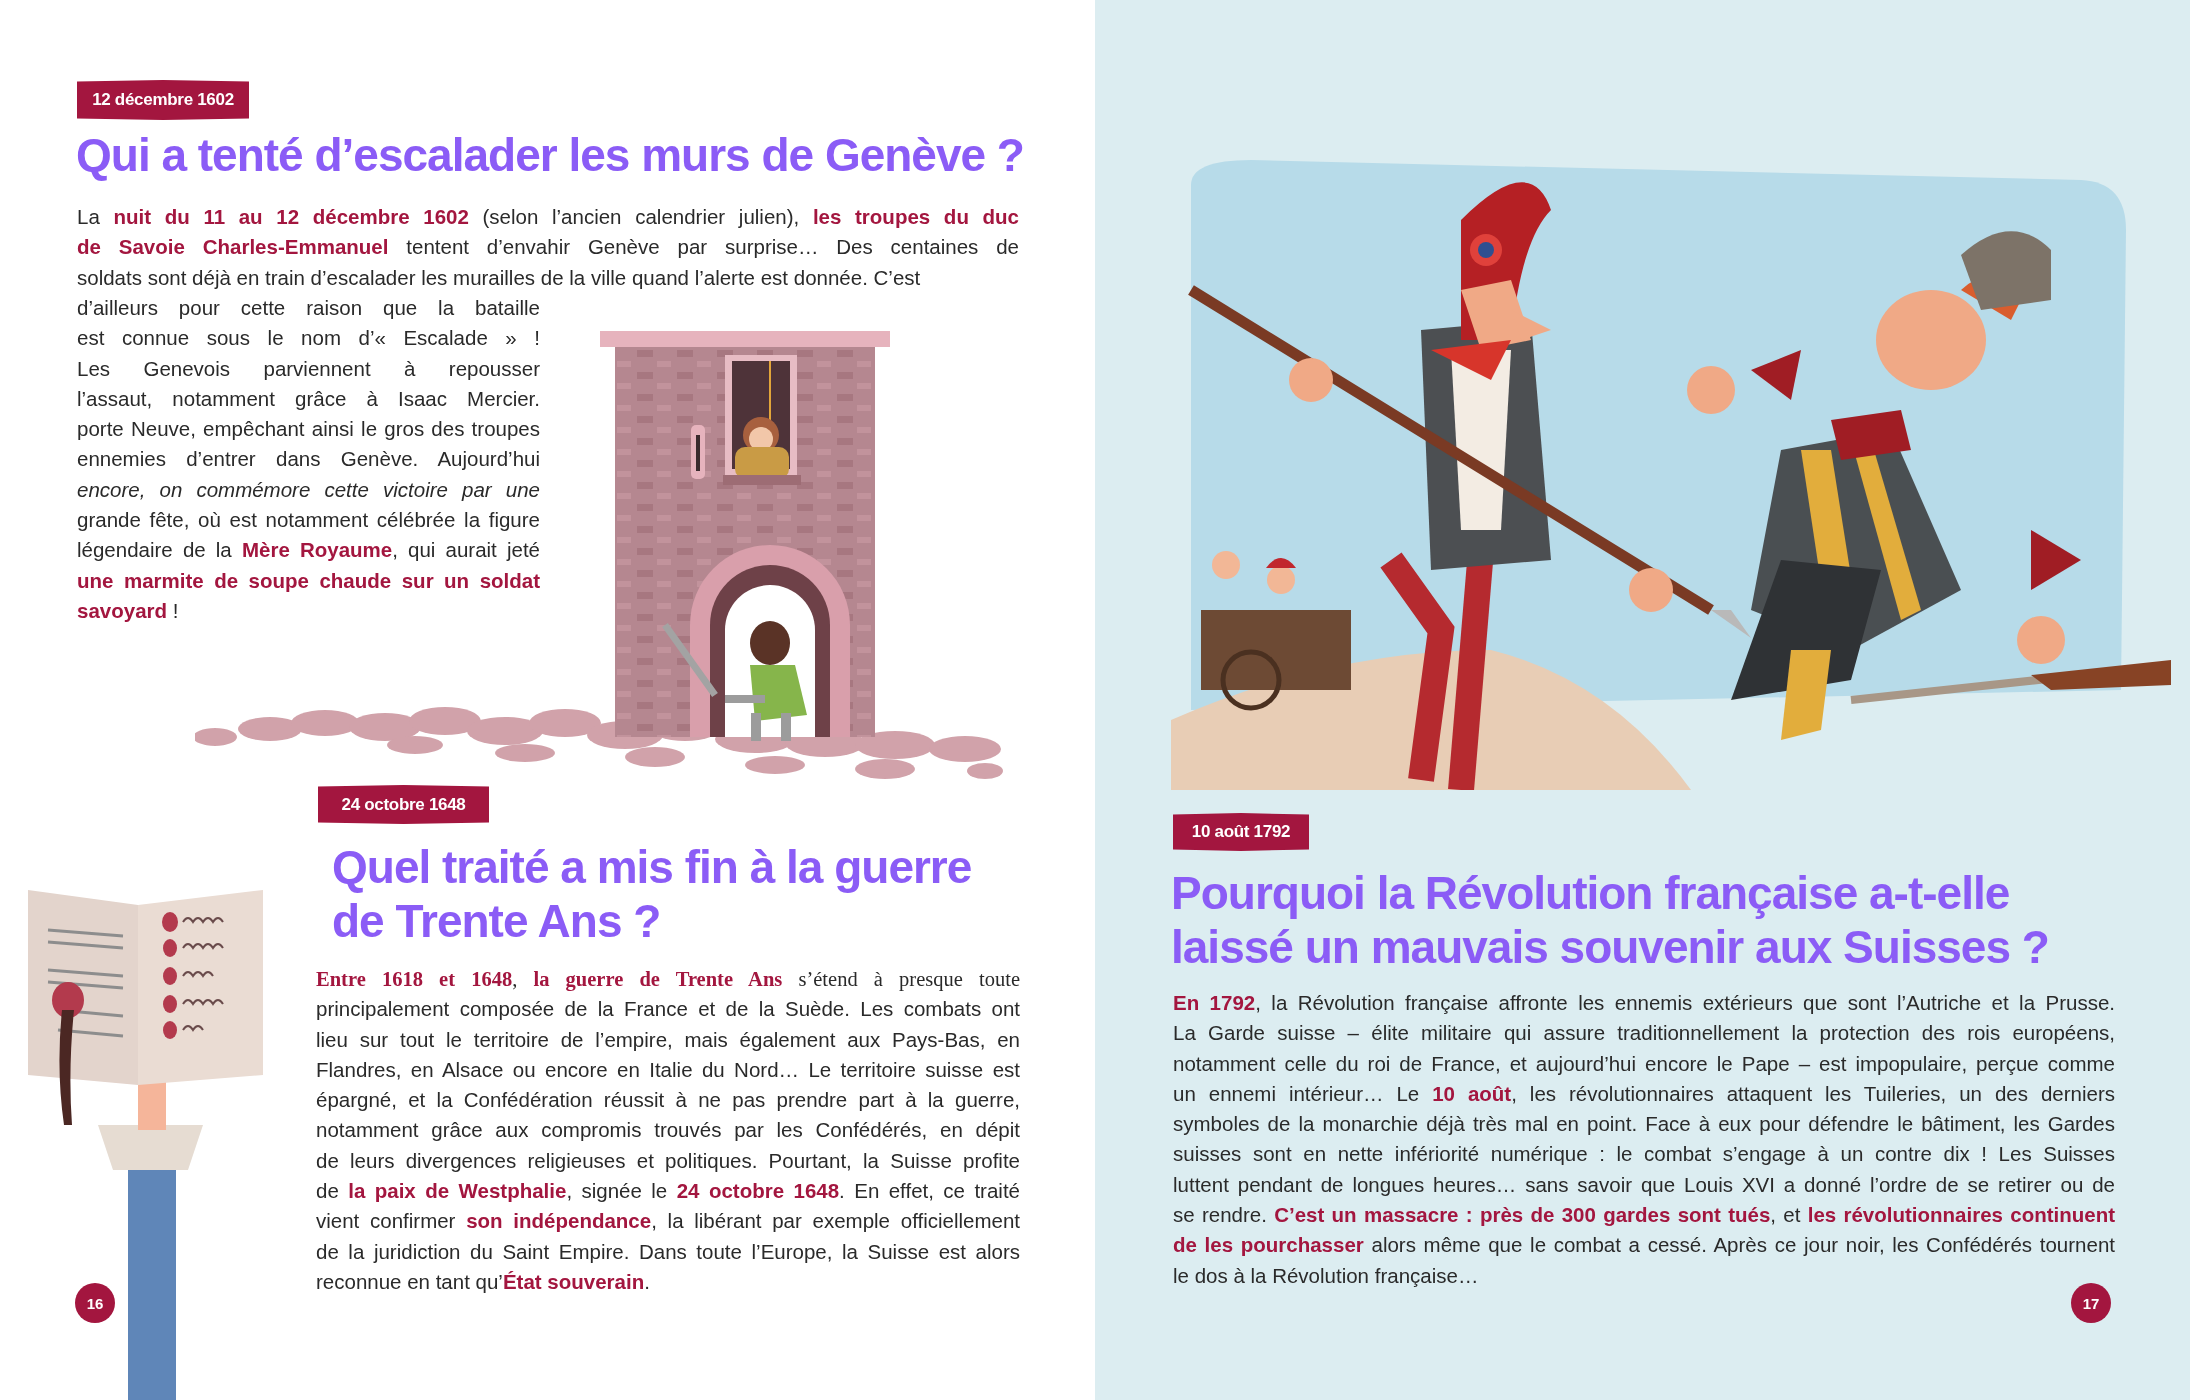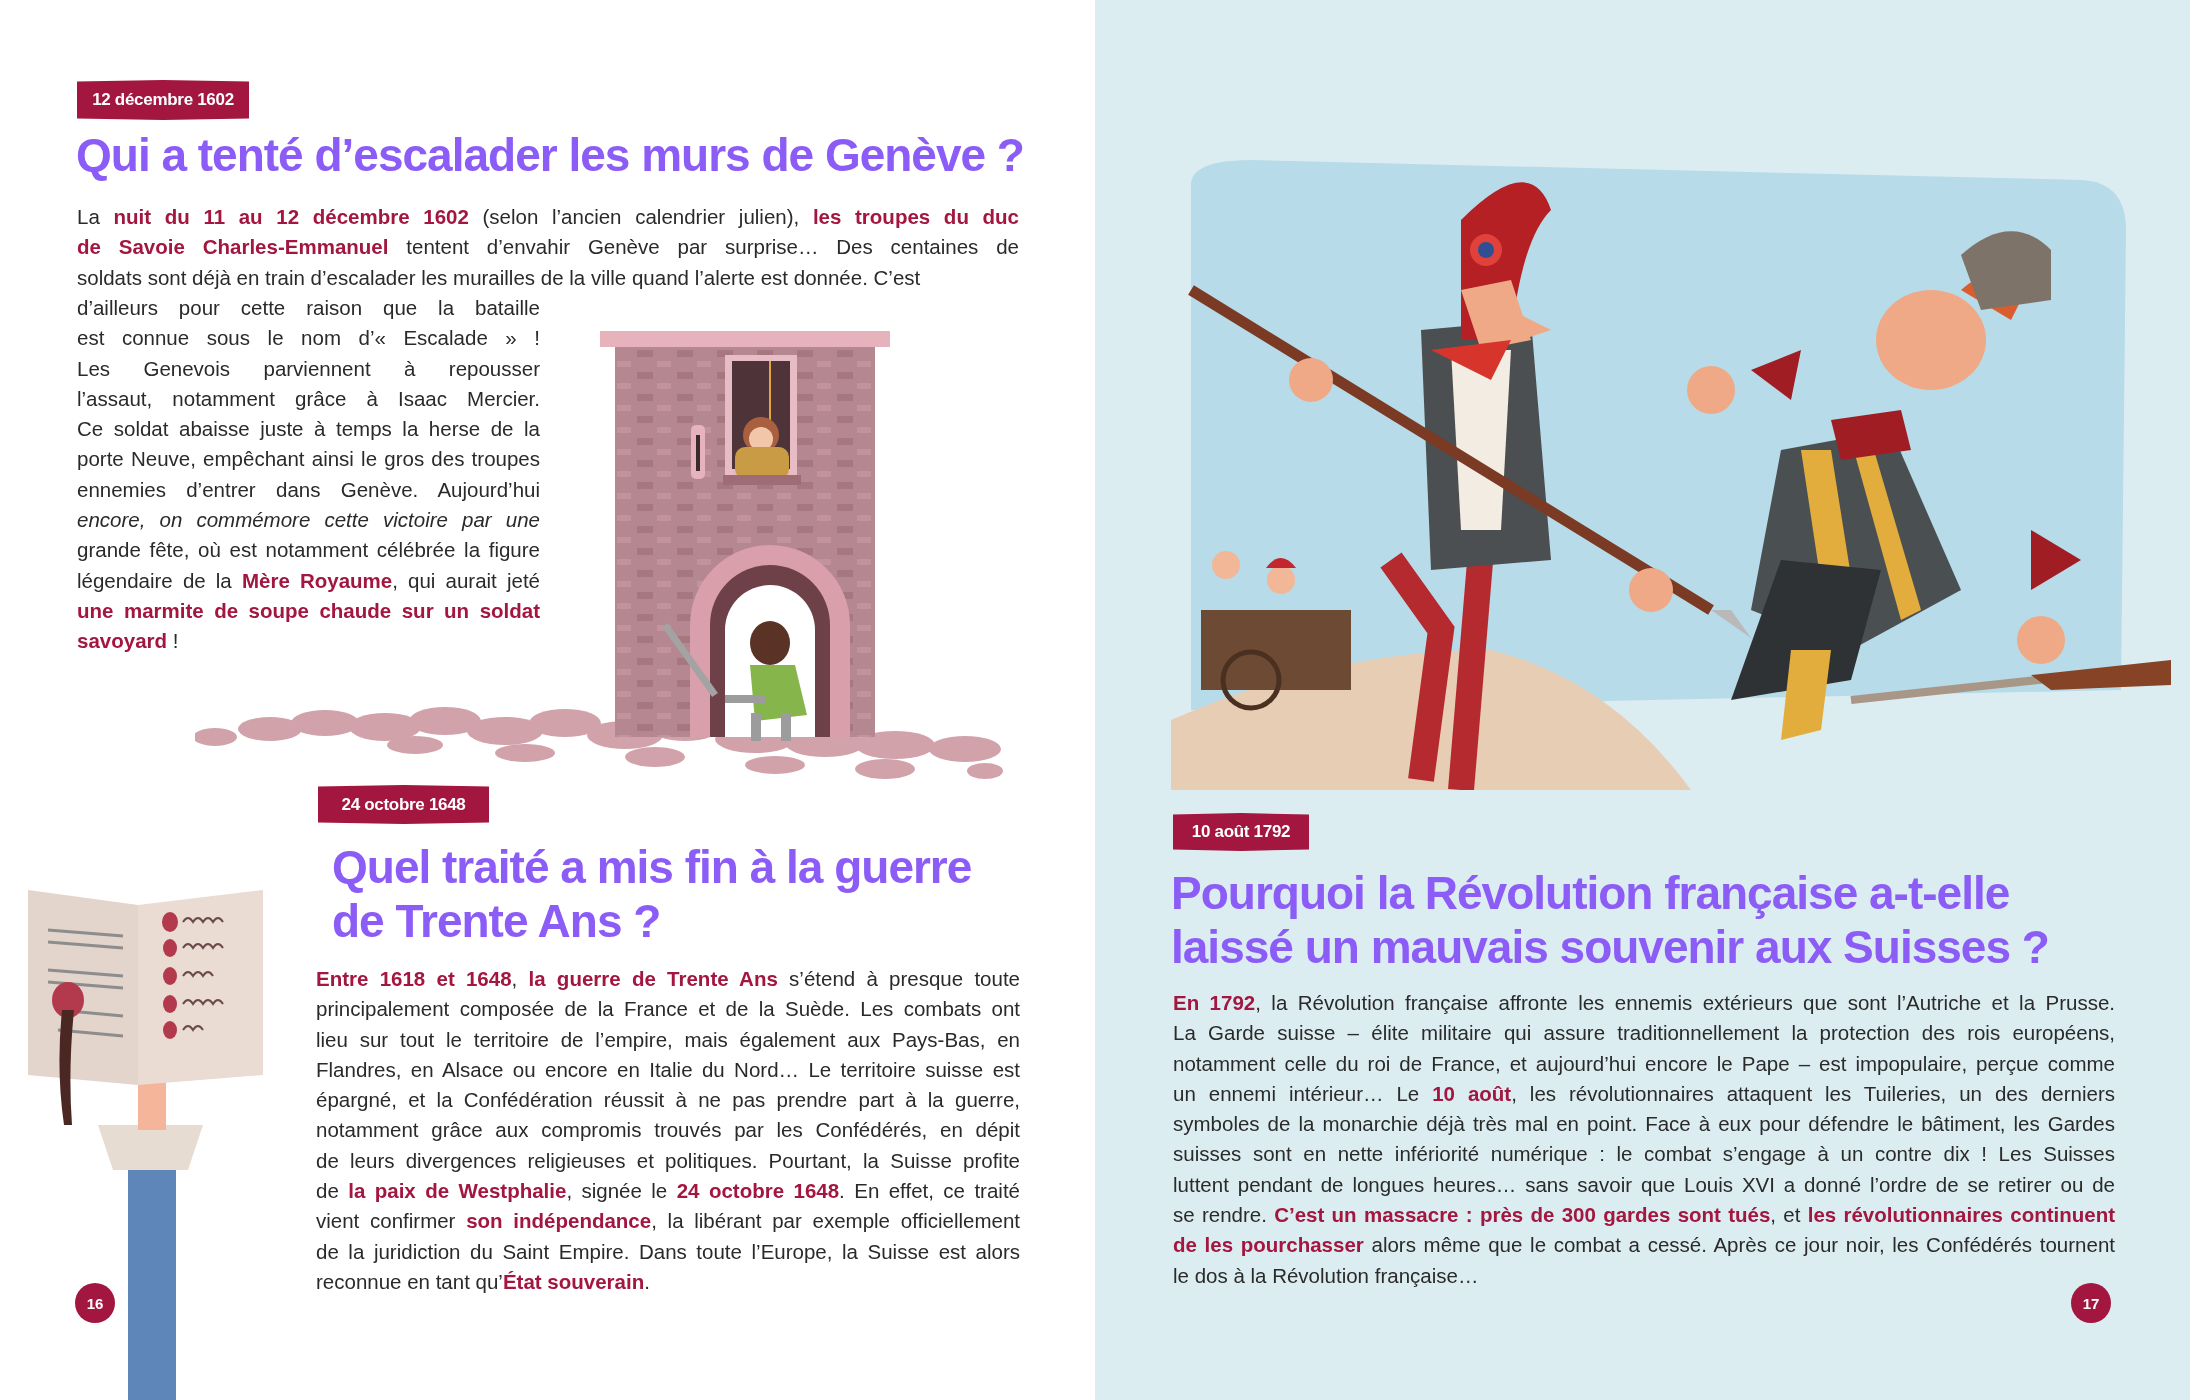--- a/index.html
+++ b/index.html
@@ -31,21 +31,20 @@
       <div style="text-align: justify; text-align-last: justify; white-space: nowrap;"><span>La </span><span class="hl">nuit du 11 au 12 décembre 1602</span><span> (selon l’ancien calendrier julien), </span><span class="hl">les troupes du duc</span></div>
       <div style="text-align: justify; text-align-last: justify; white-space: nowrap;"><span class="hl">de Savoie Charles-Emmanuel</span><span> tentent d’envahir Genève par surprise… Des centaines de</span></div>
       <div style="text-align: right; text-align-last: left; white-space: nowrap;"><span>soldats sont déjà en train d’escalader les murailles de la ville quand l’alerte est donnée. C’est</span></div>
     </div>
 
   <div class="body" style="left:77px;top:293px;width:463px;">
       <div style="text-align: justify; text-align-last: justify; white-space: nowrap;"><span>d’ailleurs pour cette raison que la bataille</span></div>
       <div style="text-align: justify; text-align-last: justify; white-space: nowrap;"><span>est connue sous le nom d’« Escalade » !</span></div>
       <div style="text-align: justify; text-align-last: justify; white-space: nowrap;"><span>Les Genevois parviennent à repousser</span></div>
       <div style="text-align: justify; text-align-last: justify; white-space: nowrap;"><span>l’assaut, notamment grâce à Isaac Mercier.</span></div>
-      <div style="text-align: justify; text-align-last: justify; white-space: nowrap;"><span>Ce soldat abaisse juste à temps la herse de la</span></div>
       <div style="text-align: justify; text-align-last: justify; white-space: nowrap;"><span>porte Neuve, empêchant ainsi le gros des troupes</span></div>
       <div style="text-align: justify; text-align-last: justify; white-space: nowrap;"><span>ennemies d’entrer dans Genève. Aujourd’hui</span></div>
       <div style="text-align: justify; text-align-last: justify; white-space: nowrap; font-style: italic;"><span>encore, on commémore cette victoire par une</span></div>
       <div style="text-align: justify; text-align-last: justify; white-space: nowrap;"><span>grande fête, où est notamment célébrée la figure</span></div>
       <div style="text-align: justify; text-align-last: justify; white-space: nowrap;"><span>légendaire de la </span><span class="hl">Mère Royaume</span><span>, qui aurait jeté</span></div>
       <div style="text-align: justify; text-align-last: justify; white-space: nowrap;"><span class="hl">une marmite de soupe chaude sur un soldat</span></div>
       <div style="text-align: left; text-align-last: left; white-space: nowrap;"><span class="hl">savoyard</span><span> !</span></div>
     </div>
 
   <svg class="illus" style="left:195px;top:325px;" width="830" height="470" viewBox="0 0 830 470">
@@ -108,21 +107,21 @@
   </svg>
 
   <div class="badge" style="left:318px;top:785px;width:171px;height:39px;">24 octobre 1648</div>
 
   <h2 class="title" style="left:332px;top:840px;width:720px;">
     <span style="display:block;">Quel traité a mis fin à la guerre</span>
     <span style="display:block;">de Trente Ans ?</span>
   </h2>
 
   <div class="body" style="left:316px;top:964px;width:704px;">
-      <div style="text-align: justify; text-align-last: justify; white-space: nowrap;"><span class="hl">Entre 1618 et 1648</span><span>, </span><span class="hl">la guerre de Trente Ans</span><span> s’étend à presque toute</span></div>
+      <div style="text-align: justify; text-align-last: justify; white-space: nowrap; font-family: Liberation Serif, serif;"><span class="hl">Entre 1618 et 1648</span><span>, </span><span class="hl">la guerre de Trente Ans</span><span> s’étend à presque toute</span></div>
       <div style="text-align: justify; text-align-last: justify; white-space: nowrap;"><span>principalement composée de la France et de la Suède. Les combats ont</span></div>
       <div style="text-align: justify; text-align-last: justify; white-space: nowrap;"><span>lieu sur tout le territoire de l’empire, mais également aux Pays-Bas, en</span></div>
       <div style="text-align: justify; text-align-last: justify; white-space: nowrap;"><span>Flandres, en Alsace ou encore en Italie du Nord… Le territoire suisse est</span></div>
       <div style="text-align: justify; text-align-last: justify; white-space: nowrap;"><span>épargné, et la Confédération réussit à ne pas prendre part à la guerre,</span></div>
       <div style="text-align: justify; text-align-last: justify; white-space: nowrap;"><span>notamment grâce aux compromis trouvés par les Confédérés, en dépit</span></div>
       <div style="text-align: justify; text-align-last: justify; white-space: nowrap;"><span>de leurs divergences religieuses et politiques. Pourtant, la Suisse profite</span></div>
       <div style="text-align: justify; text-align-last: justify; white-space: nowrap;"><span>de </span><span class="hl">la paix de Westphalie</span><span>, signée le </span><span class="hl">24 octobre 1648</span><span>. En effet, ce traité</span></div>
       <div style="text-align: justify; text-align-last: justify; white-space: nowrap;"><span>vient confirmer </span><span class="hl">son indépendance</span><span>, la libérant par exemple officiellement</span></div>
       <div style="text-align: justify; text-align-last: justify; white-space: nowrap;"><span>de la juridiction du Saint Empire. Dans toute l’Europe, la Suisse est alors</span></div>
       <div style="text-align: left; text-align-last: left; white-space: nowrap;"><span>reconnue en tant qu’</span><span class="hl">État souverain</span><span>.</span></div>

